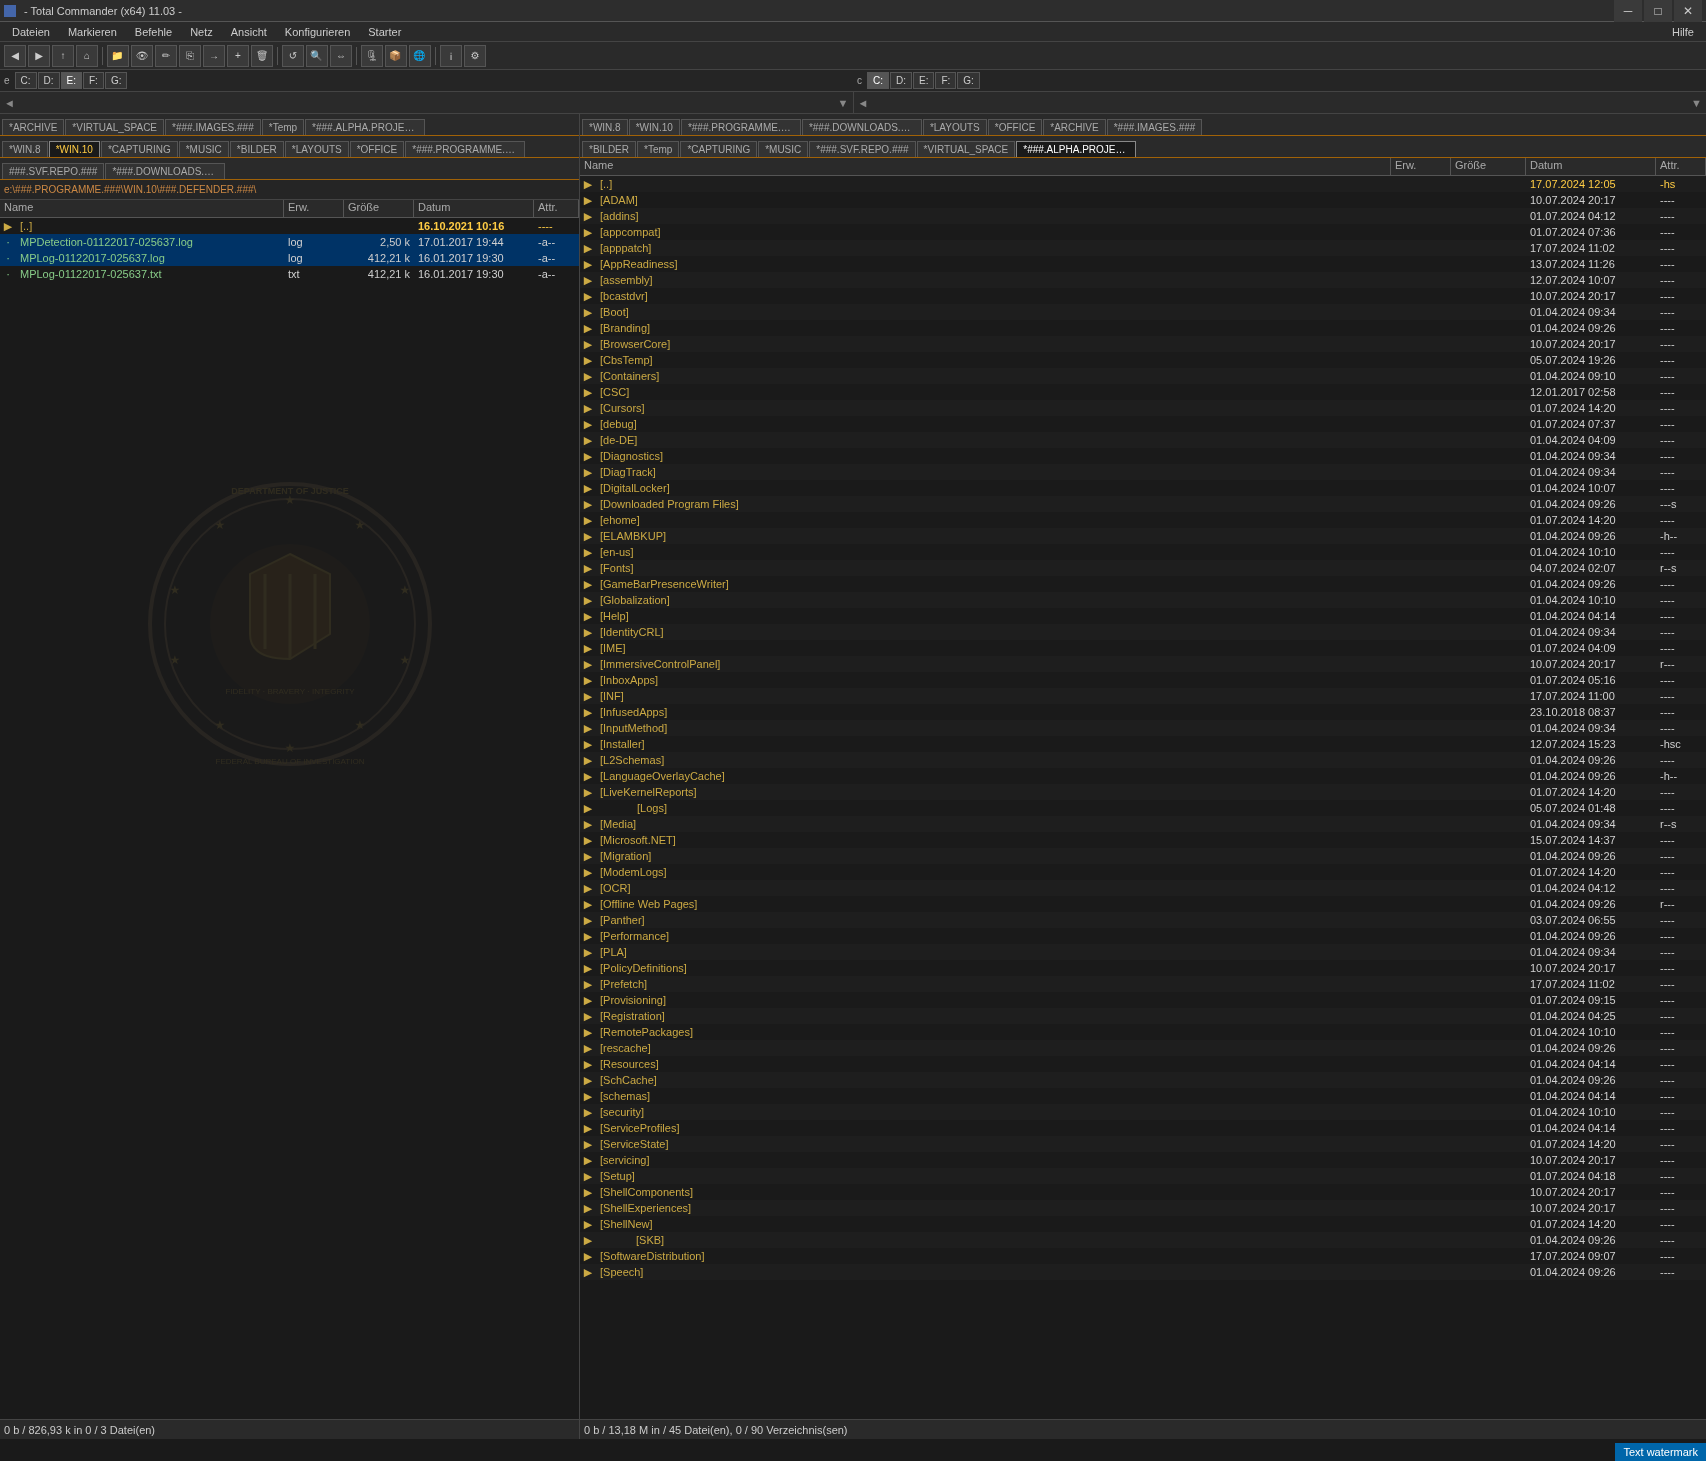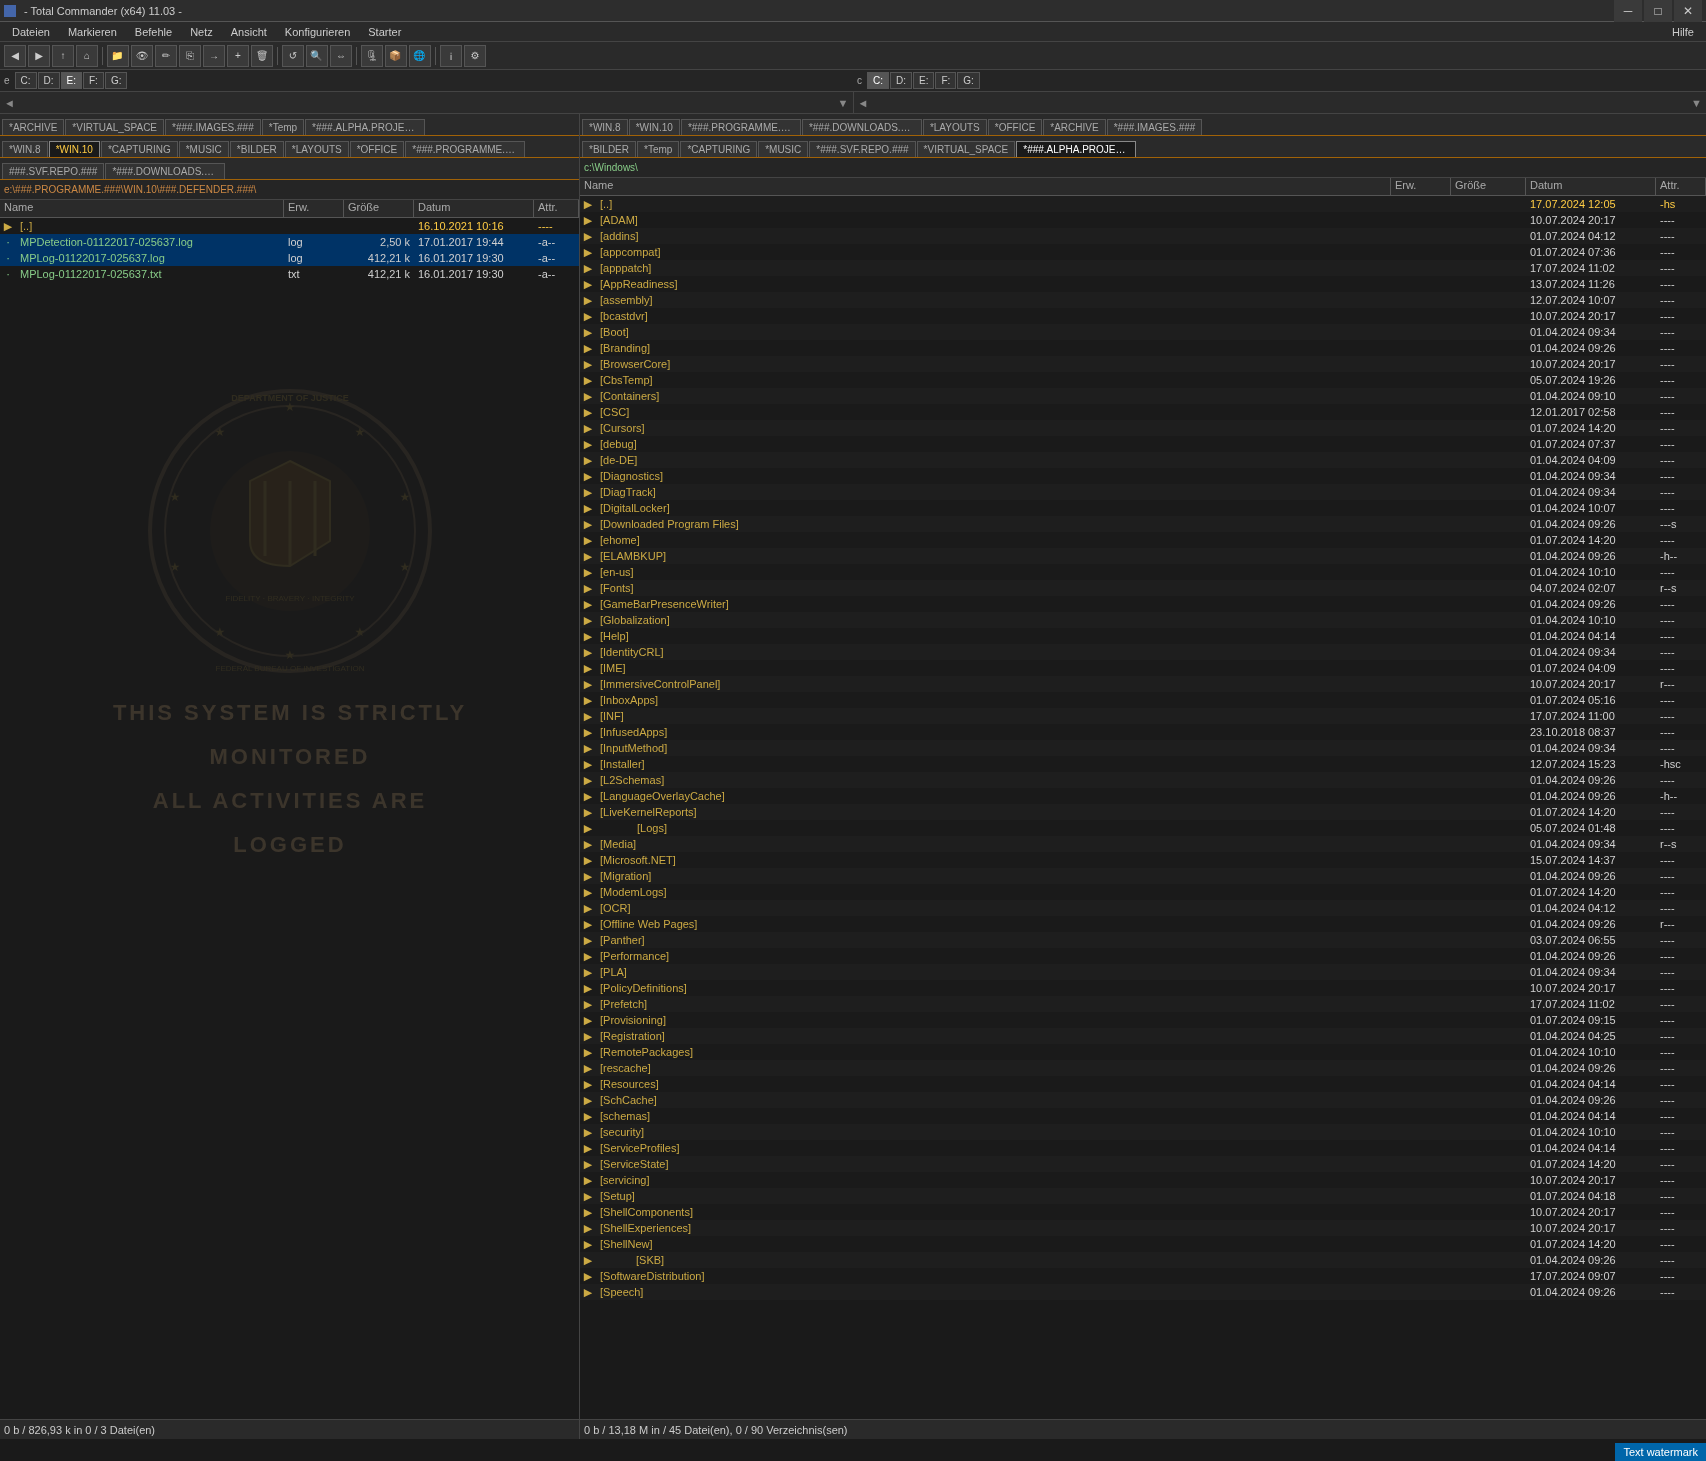--- a/index.html
+++ b/index.html
@@ -372,23 +372,20 @@
       <text x="150" y="278" text-anchor="middle" fill="#ccaa44" font-size="12">★</text>
       <text x="80" y="255" text-anchor="middle" fill="#ccaa44" font-size="12">★</text>
       <text x="35" y="190" text-anchor="middle" fill="#ccaa44" font-size="12">★</text>
       <text x="35" y="120" text-anchor="middle" fill="#ccaa44" font-size="12">★</text>
       <text x="80" y="55" text-anchor="middle" fill="#ccaa44" font-size="12">★</text>
 
       <text x="150" y="20" text-anchor="middle" fill="#ccaa44" font-size="9" font-weight="bold">DEPARTMENT OF JUSTICE</text>
       <text x="150" y="290" text-anchor="middle" fill="#ccaa44" font-size="8">FEDERAL BUREAU OF INVESTIGATION</text>
       <text x="150" y="220" text-anchor="middle" fill="#ccaa44" font-size="8">FIDELITY · BRAVERY · INTEGRITY</text>
     </svg>
-    <div style="color:#8b7355;font-size:22px;font-weight:bold;text-align:center;opacity:0.3;line-height:2;text-transform:uppercase;letter-spacing:3px;margin-top:10px;">
-      THIS SYSTEM IS STRICTLY<br>MONITORED<br>ALL ACTIVITIES ARE<br>LOGGED
-    </div>
   </div>
 
   <div class="panel left-panel" style="flex:0 0 580px;position:relative;">
 
     <div class="panel-tabs">
       <div class="panel-tab">*ARCHIVE</div>
       <div class="panel-tab">*VIRTUAL_SPACE</div>
       <div class="panel-tab">*###.IMAGES.###</div>
       <div class="panel-tab">*Temp</div>
       <div class="panel-tab">*###.ALPHA.PROJECTS.###</div>
@@ -421,21 +418,21 @@
     </div>
 
     <div class="file-list" id="left-file-list">
     <div class="file-row parent">
       <div class="file-col file-icon" style="color:#ccaa44;font-size:11px;">▶</div>
       <div class="file-col col-name" style="color:#ccaa44">[..]</div>
       <div class="file-col col-ext" style="width:60px;"></div>
       <div class="file-col col-size" style="width:70px;text-align:right;color:#ccaa44">
             <dir></dir>
           </div>
-      <div class="file-col col-date" style="width:120px;">16.10.2021 10:16</div>
+      <div class="file-col col-date" style="width:120px;font-weight:bold;">16.10.2021 10:16</div>
       <div class="file-col col-attr" style="width:45px;">----</div>
     </div>
         <div class="file-row selected">
       <div class="file-col file-icon" style="color:#88cc88;font-size:11px;">·</div>
       <div class="file-col col-name" style="color:#88cc88">MPDetection-01122017-025637.log</div>
       <div class="file-col col-ext" style="width:60px;">log</div>
       <div class="file-col col-size" style="width:70px;text-align:right;color:#ccc">2,50 k</div>
       <div class="file-col col-date" style="width:120px;">17.01.2017 19:44</div>
       <div class="file-col col-attr" style="width:45px;">-a--</div>
     </div>
@@ -477,23 +474,20 @@
     <div class="panel-tabs" style="padding-top:0;">
       <div class="panel-tab">*BILDER</div>
       <div class="panel-tab">*Temp</div>
       <div class="panel-tab">*CAPTURING</div>
       <div class="panel-tab">*MUSIC</div>
       <div class="panel-tab">*###.SVF.REPO.###</div>
       <div class="panel-tab">*VIRTUAL_SPACE</div>
       <div class="panel-tab active">*###.ALPHA.PROJECTS.###</div>
     </div>
 
-    <div style="background:#252525;height:20px;display:flex;align-items:center;padding:0 4px;border-bottom:1px solid #444;font-size:10px;color:#88cc88;overflow:hidden;white-space:nowrap;">
-      <span>c:\Windows\</span>
-    </div>
 
     <div class="file-header">
       <div class="file-header-col" style="flex:1;">Name</div>
       <div class="file-header-col" style="width:60px;">Erw.</div>
       <div class="file-header-col" style="width:75px;">Größe</div>
       <div class="file-header-col" style="width:130px;">Datum</div>
       <div class="file-header-col" style="width:50px;">Attr.</div>
     </div>
 
     <div class="file-list" id="right-file-list">

